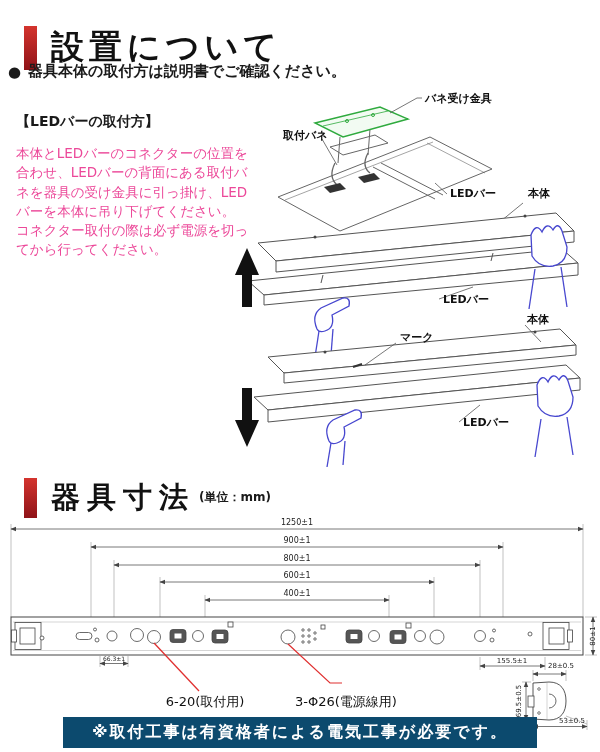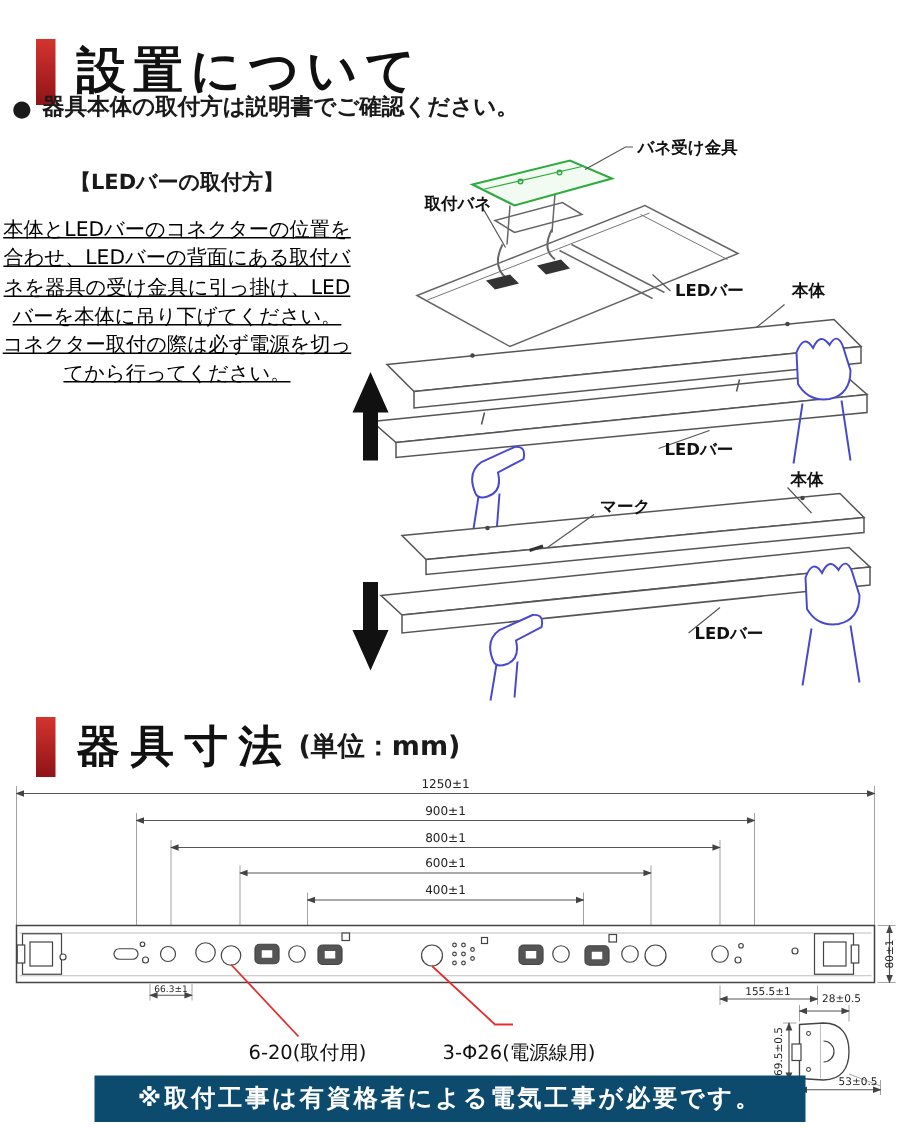--- a/index.html
+++ b/index.html
@@ -3,27 +3,27 @@
 <meta charset="utf-8">
 <style>
   html,body{margin:0;padding:0;background:#888;}
   .page{position:relative;width:600px;height:752px;background:#fff;overflow:hidden;
         font-family:"DejaVu Sans","Liberation Sans",sans-serif;color:#1a1a1a;}
   .sec-header{position:absolute;display:flex;align-items:center;}
   .accent-bar{width:13px;height:44px;background:linear-gradient(180deg,#d4342e,#8f1318);margin-right:14px;}
   .sec-title{font-weight:bold;color:#111;font-size:33px;letter-spacing:5px;white-space:nowrap;}
   .dims-header .accent-bar{height:40px;}
   .dims-header .sec-title{font-size:29px;letter-spacing:7px;}
-  .unit{font-size:18px;font-weight:bold;margin-left:4px;margin-bottom:2px;white-space:nowrap;}
+  .unit{font-size:12px;font-weight:bold;margin-left:4px;margin-bottom:2px;white-space:nowrap;}
   .bullet-row{position:absolute;left:8px;top:62px;display:flex;align-items:center;gap:7px;
               font-size:15px;font-weight:bold;white-space:nowrap;}
   .bullet{font-size:15px;}
-  .install-text{position:absolute;left:0;top:113px;width:236px;text-align:center;}
+  .install-text{position:absolute;left:16px;top:113px;width:236px;}
   .install-heading{font-size:14px;font-weight:bold;margin:0 0 13px 0;}
-  .body-text{font-size:13.5px;line-height:1.43;margin:0 0 19px 0;white-space:pre-line;color:#000000;text-decoration:underline;}
+  .body-text{font-size:13.5px;line-height:1.43;margin:0 0 19px 0;white-space:pre-line;color:#ec4899;}
   .install-svg{position:absolute;left:225px;top:85px;}
   .dims-svg{position:absolute;left:0;top:510px;}
   svg{font-family:"DejaVu Sans","Liberation Sans",sans-serif;}
   .dlabel{font-size:11px;font-weight:bold;fill:#111;}
   .hlabel{font-size:13px;fill:#111;}
   .dimtxt{font-size:8px;fill:#222;}
   .dimtxt-s{font-size:6px;fill:#222;}
   .dimtxt-m{font-size:7px;fill:#222;}
   .warning{position:absolute;left:63px;top:717px;width:474px;height:31px;background:#0c4a6e;
            color:#fff;display:flex;align-items:center;justify-content:center;

